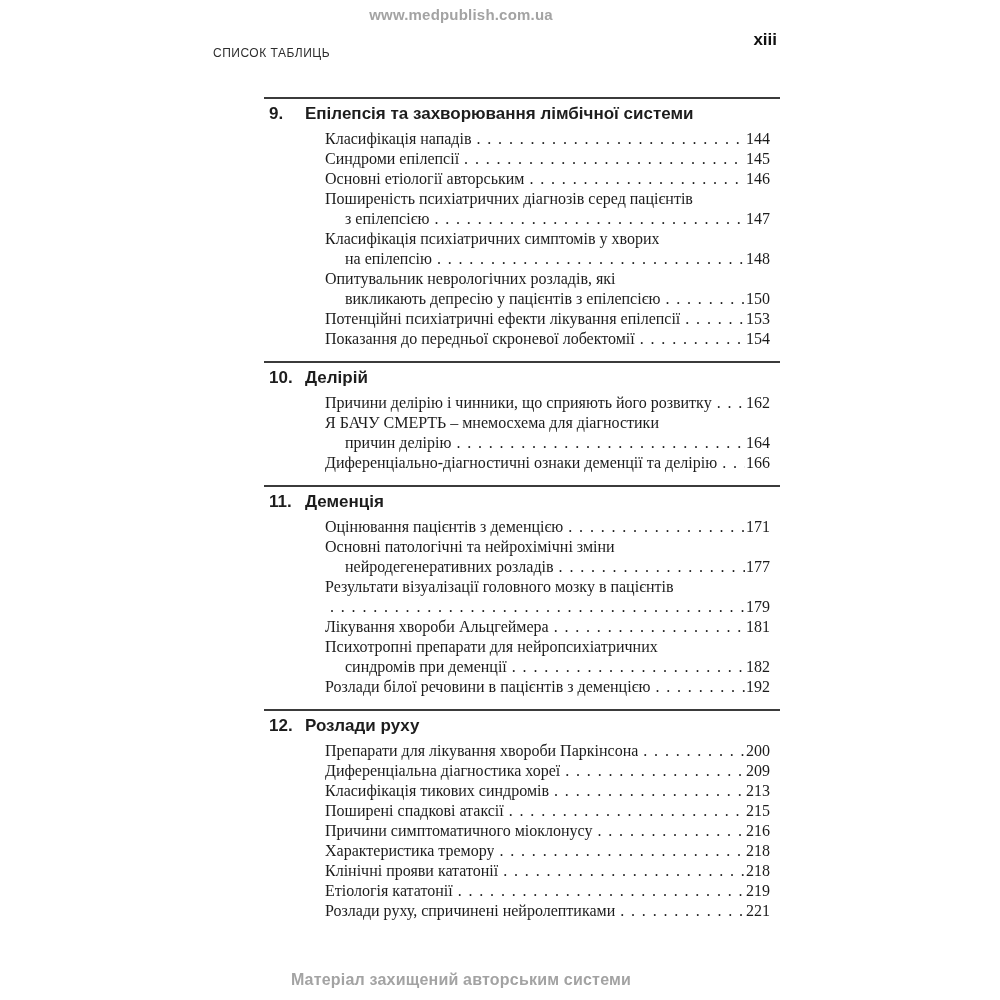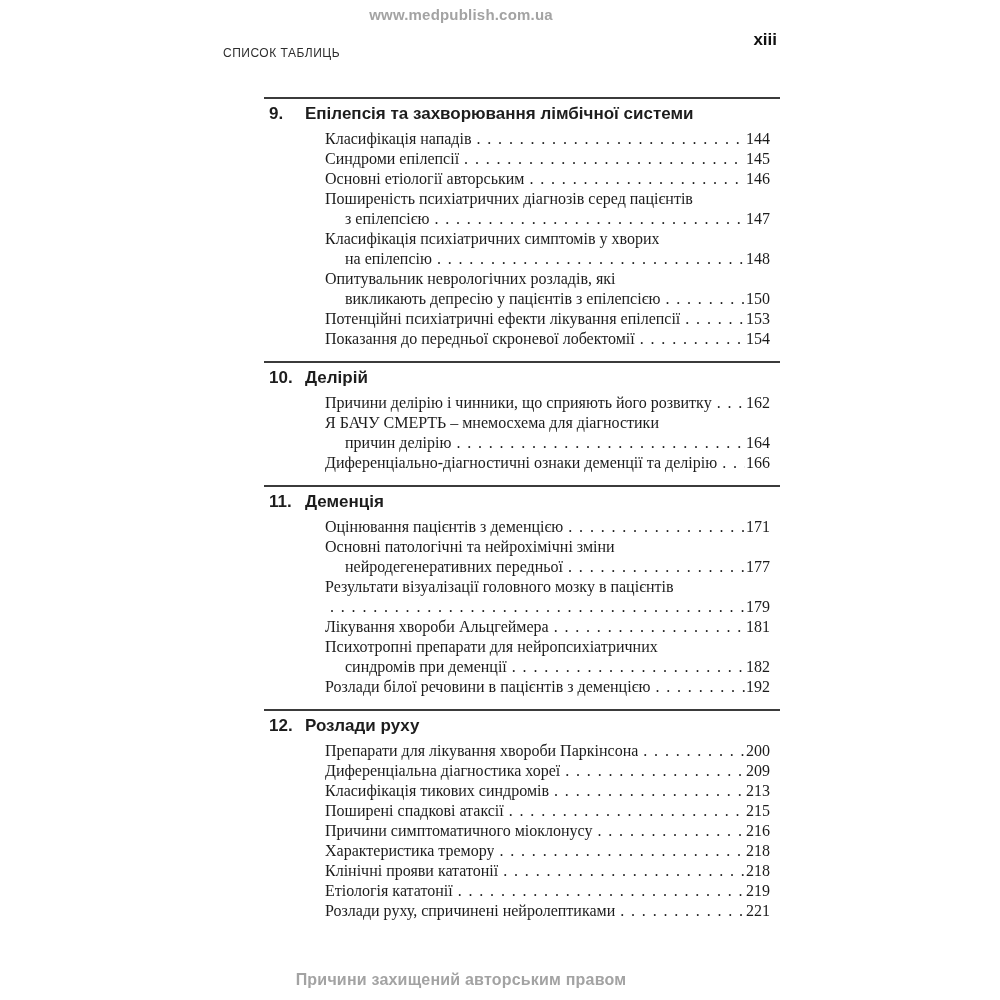--- a/index.html
+++ b/index.html
@@ -21,21 +21,21 @@
     position:absolute;left:0;width:922px;
     text-align:center;
     color:var(--muted);
     font-weight:bold;
     letter-spacing:.2px;
   }
   .watermark.top{top:6px;font-size:15px;text-align:center;}
   .watermark.bottom{top:971px;font-size:16px;}
 
   .running-header{
-    position:absolute;left:223px;top:46px;
+    position:absolute;left:213px;top:46px;
     font-size:12px;letter-spacing:.5px;
     color:#2d2d2d;
   }
   .folio{
     position:absolute;top:30px;right:223px;
     font-size:17px;font-weight:bold;color:#111;
   }
 
   .toc{
     position:absolute;left:264px;top:97px;width:516px;
@@ -172,21 +172,21 @@
       <div class="entries">
         <div class="line">
           <span class="txt">Оцінювання пацієнтів з деменцією</span>
           <span class="dots"></span>
           <span class="pg">171</span>
         </div>
         <div class="line">
           <span class="txt">Основні патологічні та нейрохімічні зміни</span>
         </div>
         <div class="line cont">
-          <span class="txt">нейродегенеративних передньої</span>
+          <span class="txt">нейродегенеративних розладів</span>
           <span class="dots"></span>
           <span class="pg">177</span>
         </div>
         <div class="line">
           <span class="txt">Результати візуалізації головного мозку в пацієнтів</span>
         </div>
         <div class="line cont">
           <span class="dots"></span>
           <span class="pg">179</span>
         </div>
@@ -258,13 +258,13 @@
         </div>
         <div class="line">
           <span class="txt">Розлади руху, спричинені нейролептиками</span>
           <span class="dots"></span>
           <span class="pg">221</span>
         </div>
       </div>
     </div>
   </div>
 
-<div class="watermark bottom">Причини захищений авторським правом</div>
+<div class="watermark bottom">Матеріал захищений авторським системи</div>
 
 </body></html>

